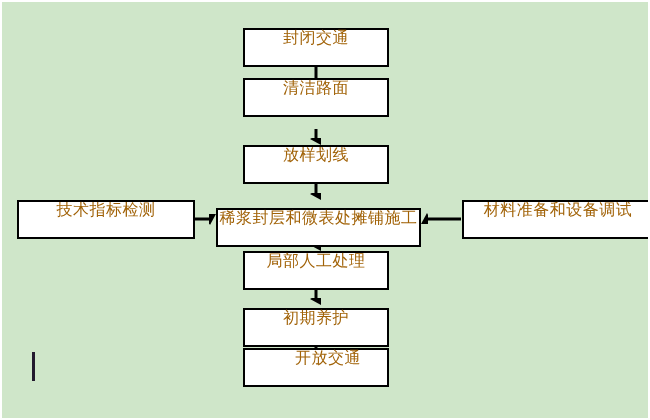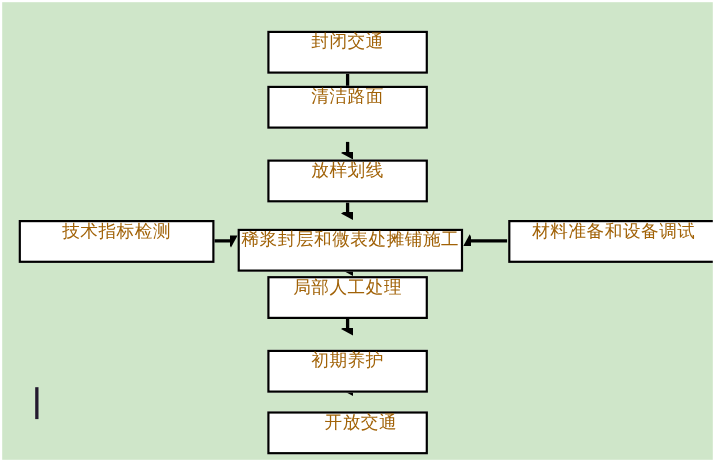--- a/index.html
+++ b/index.html
@@ -98,25 +98,25 @@
   </div>
 
   <div class="node" id="node-main-paving" style="left:216px; top:208px; width:205px; height:39px;">
     <span>稀浆封层和微表处摊铺施工</span>
   </div>
 
   <div class="node" id="node-manual-treatment" style="left:243px; top:251px; width:146px; height:39px;">
     <span>局部人工处理</span>
   </div>
 
-  <div class="node" id="node-initial-curing" style="left:243px; top:318px; width:146px; height:39px;">
+  <div class="node" id="node-initial-curing" style="left:243px; top:308px; width:146px; height:39px;">
     <span>初期养护</span>
   </div>
 
-  <div class="node" id="node-open-traffic" style="left:243px; top:374px; width:146px; height:39px;padding-left:24px;">
+  <div class="node" id="node-open-traffic" style="left:243px; top:348px; width:146px; height:39px;padding-left:24px;">
     <span>开放交通</span>
   </div>
 
   <div class="node" id="node-index-testing" style="left:17px; top:200px; width:178px; height:39px;">
     <span>技术指标检测</span>
   </div>
 
   <div class="node" id="node-material-prep" style="left:462px; top:200px; width:192px; height:39px;">
     <span>材料准备和设备调试</span>
   </div>

